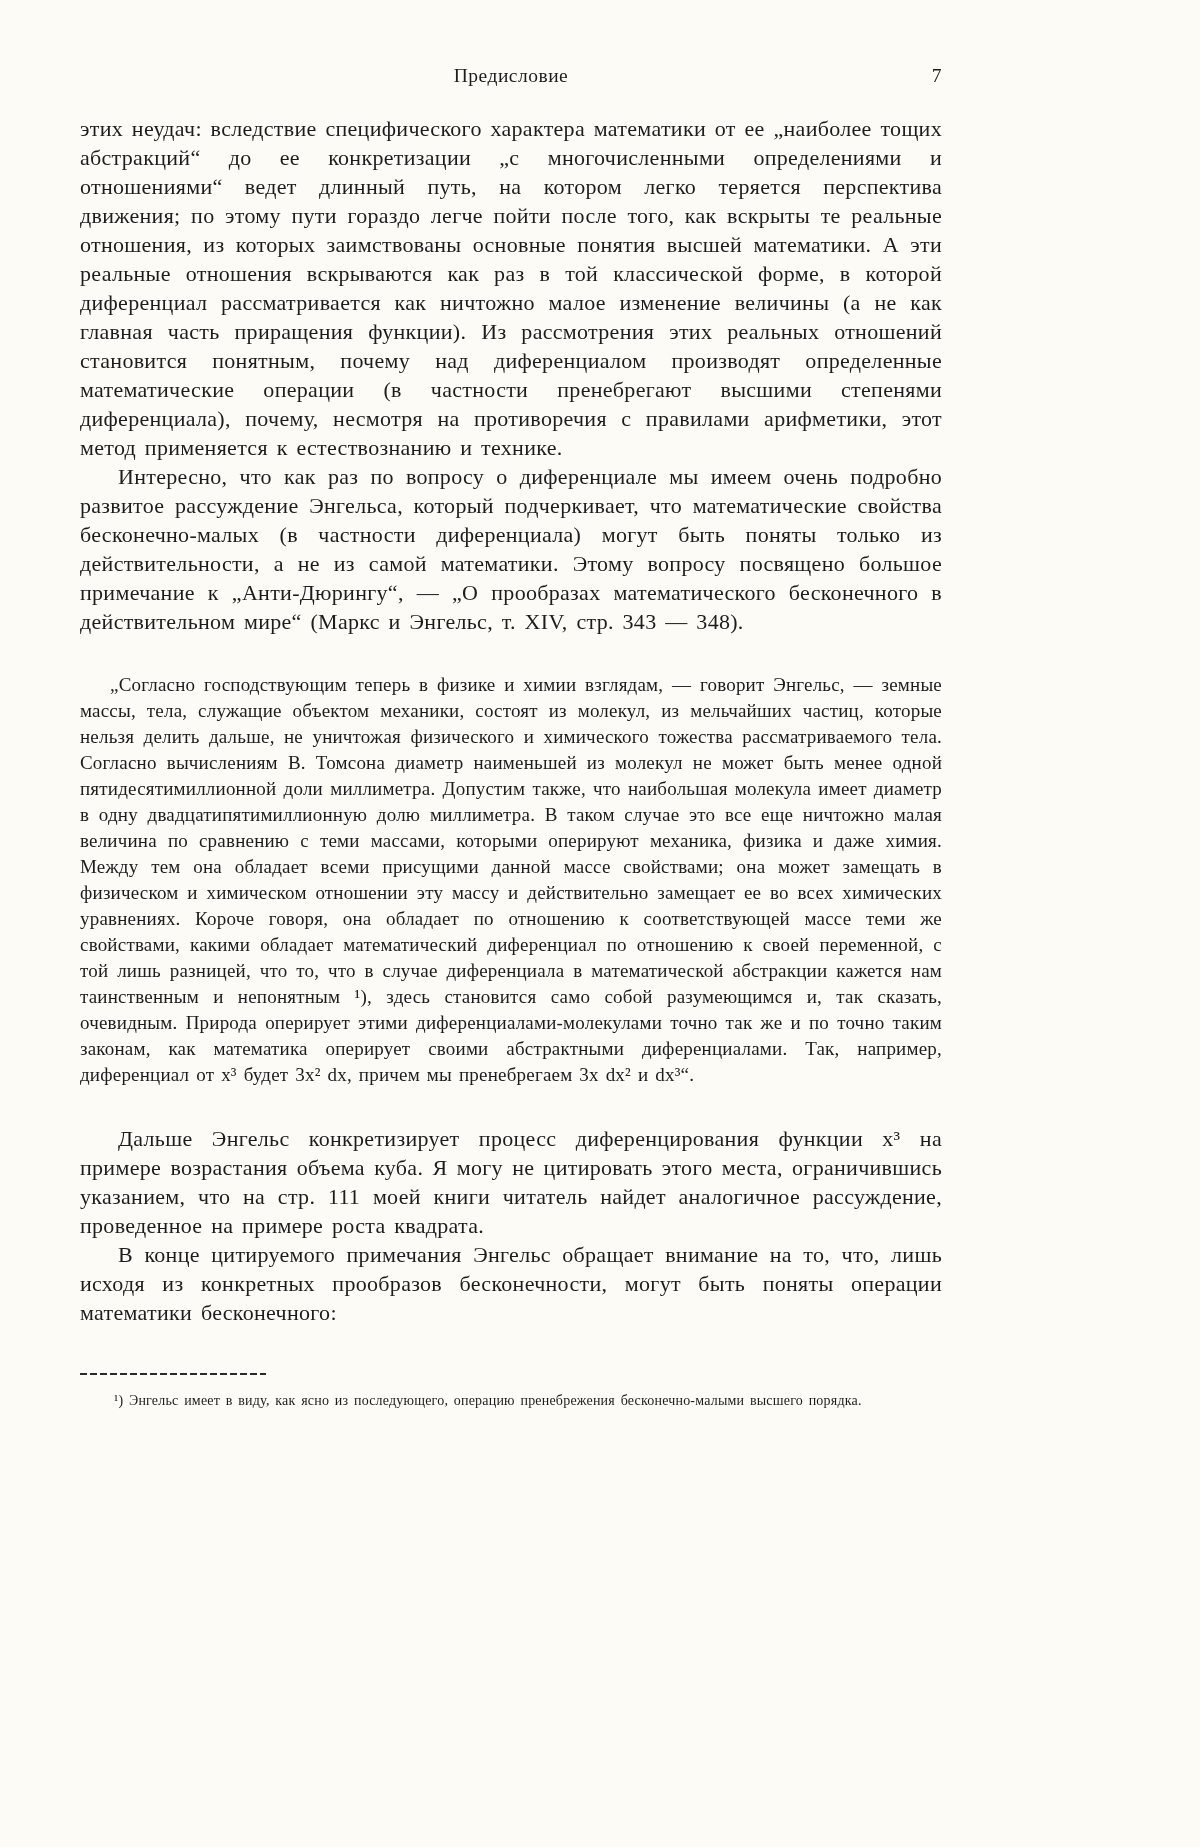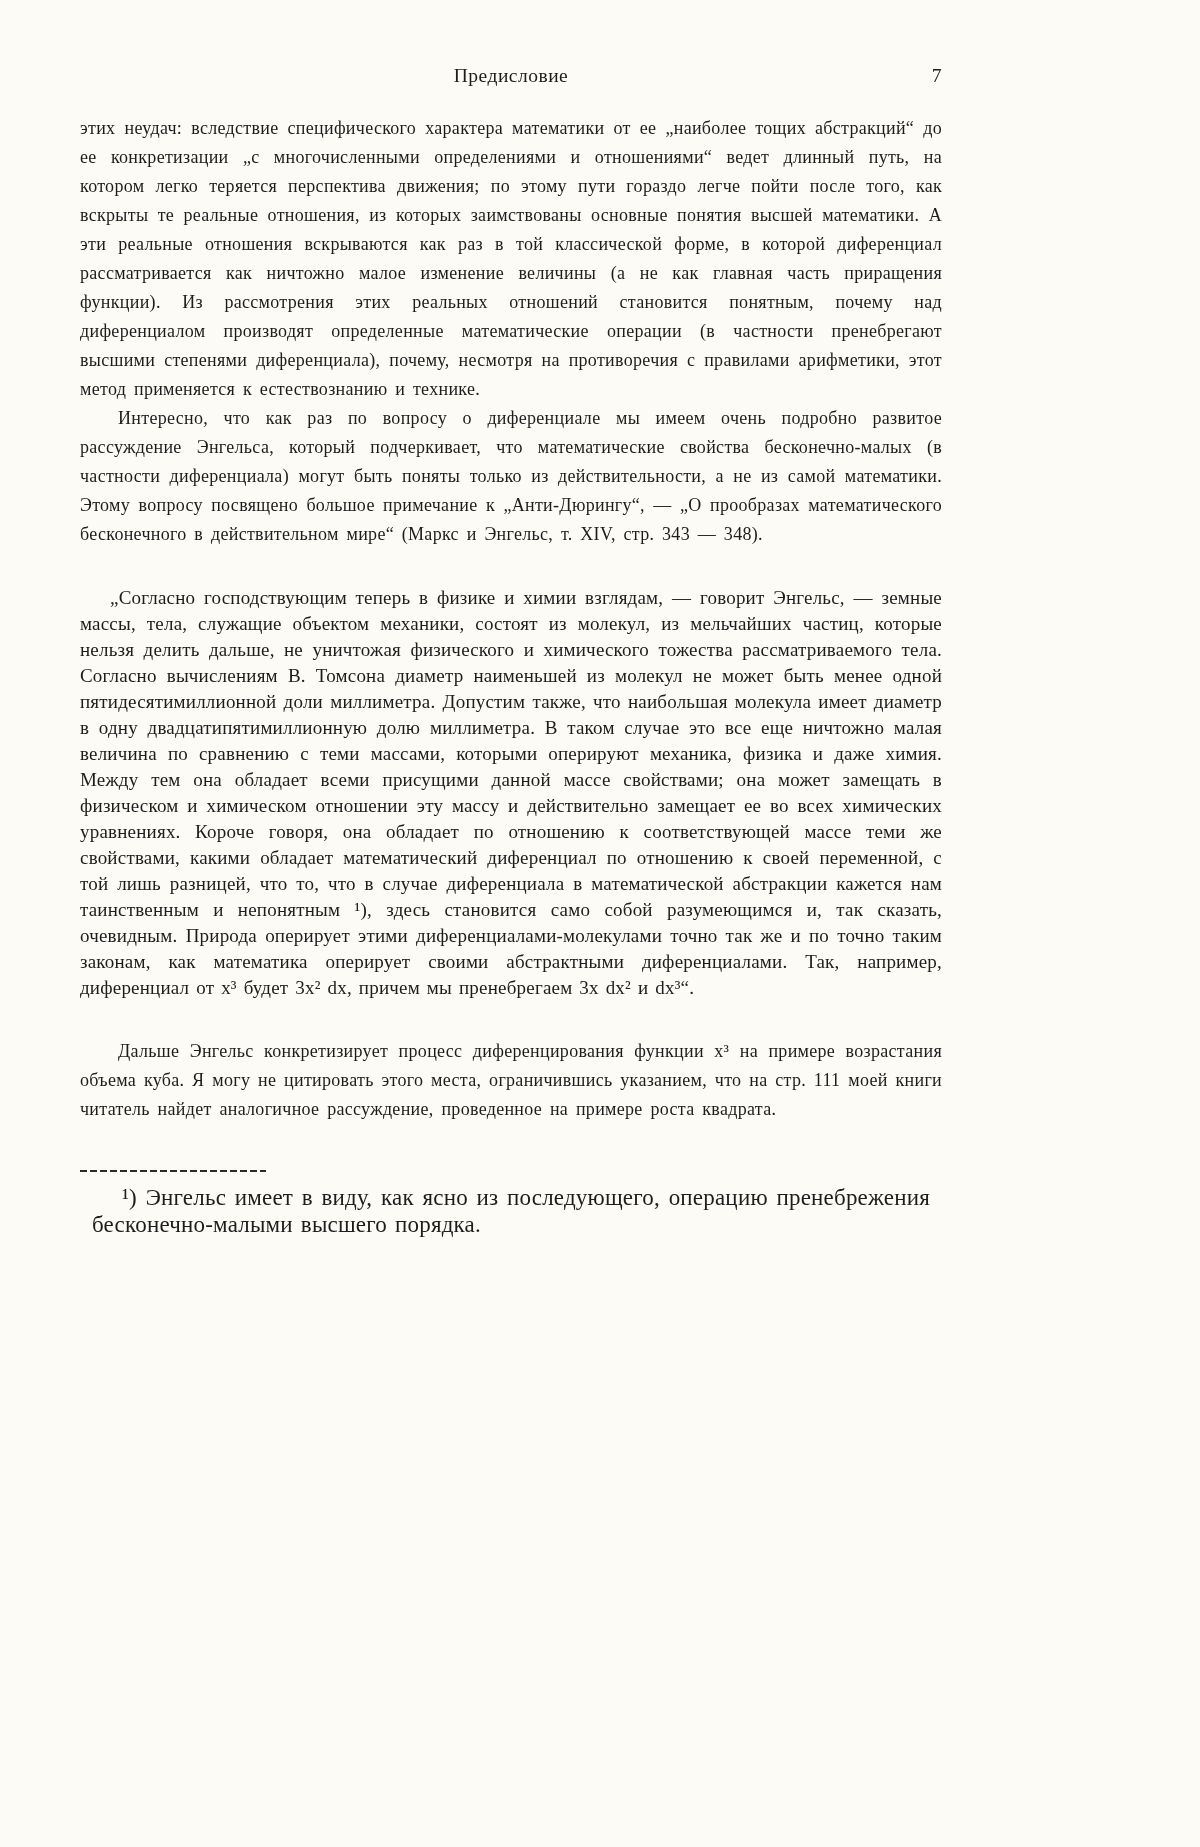--- a/index.html
+++ b/index.html
@@ -34,21 +34,21 @@
     text-align: center;
     letter-spacing: 0.5px;
   }
   .page-number {
     position: absolute;
     right: 0;
     top: 0;
   }
   .para {
     margin: 0;
-    font-size: 18px;
+    font-size: 22px;
     line-height: 29px;
     text-align: justify;
     letter-spacing: 0.3px;
     word-spacing: 3px;
   }
   .para.indent {
     text-indent: 38px;
   }
   .block-quote {
     margin: 36px 0 36px 0;
@@ -62,22 +62,22 @@
   .footnote-area {
     margin-top: 46px;
   }
   .footnote-rule {
     width: 186px;
     height: 2px;
     background: repeating-linear-gradient(90deg, #2a2a2a 0 7px, transparent 7px 10px);
     margin-bottom: 12px;
   }
   .footnote {
-    margin: 12px;
-    font-size: 23px;
+    margin: 4px;
+    font-size: 14px;
     line-height: 27px;
     text-align: justify;
     text-indent: 30px;
     letter-spacing: 0.2px;
     word-spacing: 2px;
   }
 </style>
 </head>
 <body>
 
@@ -90,20 +90,21 @@
 
   <div class="column">
     <p class="para">этих неудач: вследствие специфического характера математики от ее „наиболее тощих абстракций“ до ее конкретизации „с многочисленными определениями и отношениями“ ведет длинный путь, на котором легко теряется перспектива движения; по этому пути гораздо легче пойти после того, как вскрыты те реальные отношения, из которых заимствованы основные понятия высшей математики. А эти реальные отношения вскрываются как раз в той классической форме, в которой диференциал рассматривается как ничтожно малое изменение величины (а не как главная часть приращения функции). Из рассмотрения этих реальных отношений становится понятным, почему над диференциалом производят определенные математические операции (в частности пренебрегают высшими степенями диференциала), почему, несмотря на противоречия с правилами арифметики, этот метод применяется к естествознанию и технике.</p>
 
     <p class="para indent">Интересно, что как раз по вопросу о диференциале мы имеем очень подробно развитое рассуждение Энгельса, который подчеркивает, что математические свойства бесконечно-малых (в частности диференциала) могут быть поняты только из действительности, а не из самой математики. Этому вопросу посвящено большое примечание к „Анти-Дюрингу“, — „О прообразах математического бесконечного в действительном мире“ (Маркс и Энгельс, т. XIV, стр. 343 — 348).</p>
 
     <p class="block-quote">„Согласно господствующим теперь в физике и химии взглядам, — говорит Энгельс, — земные массы, тела, служащие объектом механики, состоят из молекул, из мельчайших частиц, которые нельзя делить дальше, не уничтожая физического и химического тожества рассматриваемого тела. Согласно вычислениям В. Томсона диаметр наименьшей из молекул не может быть менее одной пятидесятимиллионной доли миллиметра. Допустим также, что наибольшая молекула имеет диаметр в одну двадцатипятимиллионную долю миллиметра. В таком случае это все еще ничтожно малая величина по сравнению с теми массами, которыми оперируют механика, физика и даже химия. Между тем она обладает всеми присущими данной массе свойствами; она может замещать в физическом и химическом отношении эту массу и действительно замещает ее во всех химических уравнениях. Короче говоря, она обладает по отношению к соответствующей массе теми же свойствами, какими обладает математический диференциал по отношению к своей переменной, с той лишь разницей, что то, что в случае диференциала в математической абстракции кажется нам таинственным и непонятным ¹), здесь становится само собой разумеющимся и, так сказать, очевидным. Природа оперирует этими диференциалами-молекулами точно так же и по точно таким законам, как математика оперирует своими абстрактными диференциалами. Так, например, диференциал от x³ будет 3x² dx, причем мы пренебрегаем 3x dx² и dx³“.</p>
 
     <p class="para indent">Дальше Энгельс конкретизирует процесс диференцирования функции x³ на примере возрастания объема куба. Я могу не цитировать этого места, ограничившись указанием, что на стр. 111 моей книги читатель найдет аналогичное рассуждение, проведенное на примере роста квадрата.</p>
 
+    <p class="para indent">В конце цитируемого примечания Энгельс обращает внимание на то, что, лишь исходя из конкретных прообразов бесконечности, могут быть поняты операции математики бесконечного:</p>
   </div>
 
   <div class="footnote-area column">
     <div class="footnote-rule"></div>
     <p class="footnote">¹) Энгельс имеет в виду, как ясно из последующего, операцию пренебрежения бесконечно-малыми высшего порядка.</p>
   </div>
 
 </div>
 
 </body></html>

